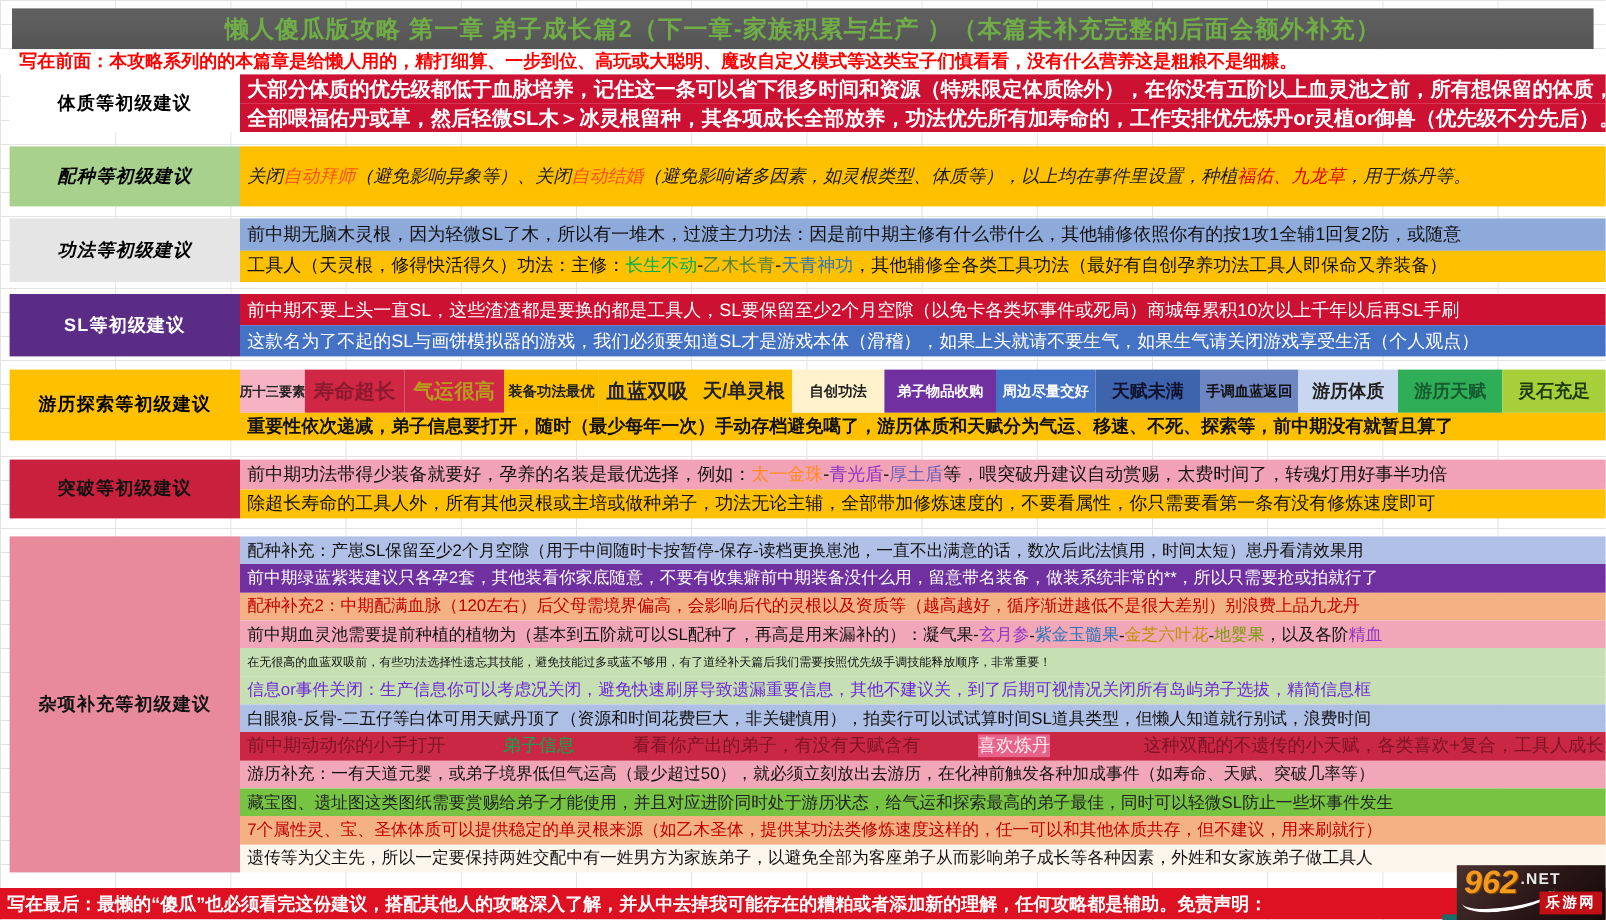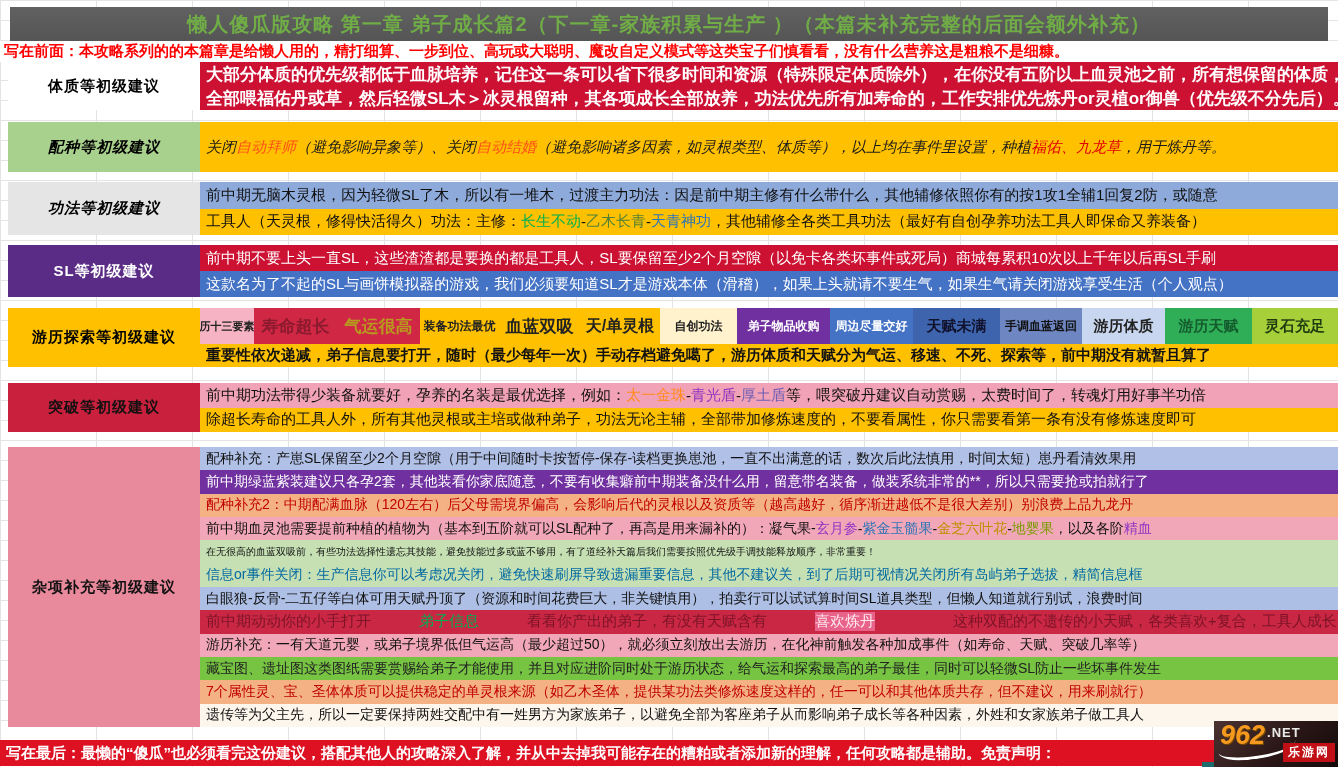--- a/index.html
+++ b/index.html
@@ -14,21 +14,21 @@
   }
   #sheet{position:absolute;left:0;top:0;width:1338px;}
   .titlebar{
     height:34px;margin:7px 10px 0 10px;
     background:linear-gradient(#616161,#555555);
     display:flex;align-items:center;justify-content:center;
     font-size:20px;font-weight:bold;letter-spacing:1px;
     white-space:nowrap;overflow:hidden;
   }
   .preface{
-    height:21px;display:flex;align-items:center;padding-left:4px;
+    height:21px;display:flex;align-items:center;padding-left:16px;
     background:#ffffff;font-size:15px;font-weight:bold;
     white-space:nowrap;overflow:hidden;
   }
   .row{display:flex;align-items:stretch;padding-left:8px;box-sizing:border-box;}
   .row-label{
     width:192px;flex:0 0 192px;display:flex;align-items:center;justify-content:center;
     font-size:15px;font-weight:bold;letter-spacing:1px;white-space:nowrap;overflow:hidden;
   }
   .row-content{flex:1;display:flex;flex-direction:column;min-width:0;}
   .line{
@@ -186,21 +186,21 @@
             <span>-</span>
             <span style="color: rgb(191, 143, 0);">金芝六叶花</span>
             <span>-</span>
             <span style="color: rgb(122, 154, 1);">地婴果</span>
             <span>，以及各阶</span>
             <span style="color: rgb(143, 52, 196);">精血</span>
           </div>
           <div class="line" style="background: rgb(198, 224, 180); color: rgb(17, 17, 17); font-size: 10px;">
             <span>在无很高的血蓝双吸前，有些功法选择性遗忘其技能，避免技能过多或蓝不够用，有了道经补天篇后我们需要按照优先级手调技能释放顺序，非常重要！</span>
           </div>
-          <div class="line" style="background: rgb(198, 224, 180); color: #0369a1; font-size: 14px;">
+          <div class="line" style="background: rgb(198, 224, 180); color: #6d28d9; font-size: 14px;">
             <span>信息or事件关闭：生产信息你可以考虑况关闭，避免快速刷屏导致遗漏重要信息，其他不建议关，到了后期可视情况关闭所有岛屿弟子选拔，精简信息框</span>
           </div>
           <div class="line" style="background: rgb(174, 191, 229); color: rgb(17, 17, 17); font-size: 14px;">
             <span>白眼狼-反骨-二五仔等白体可用天赋丹顶了（资源和时间花费巨大，非关键慎用），拍卖行可以试试算时间SL道具类型，但懒人知道就行别试，浪费时间</span>
           </div>
           <div class="line" style="background: rgb(201, 39, 67); color: rgb(125, 20, 38); font-size: 15px; gap: 48px;">
             <span>前中期动动你的小手打开</span>
             <span style="color: rgb(0, 176, 80);">弟子信息</span>
             <span>看看你产出的弟子，有没有天赋含有</span>
             <span style="color: rgb(255, 233, 239); background: rgb(232, 99, 138);">喜欢炼丹</span>

